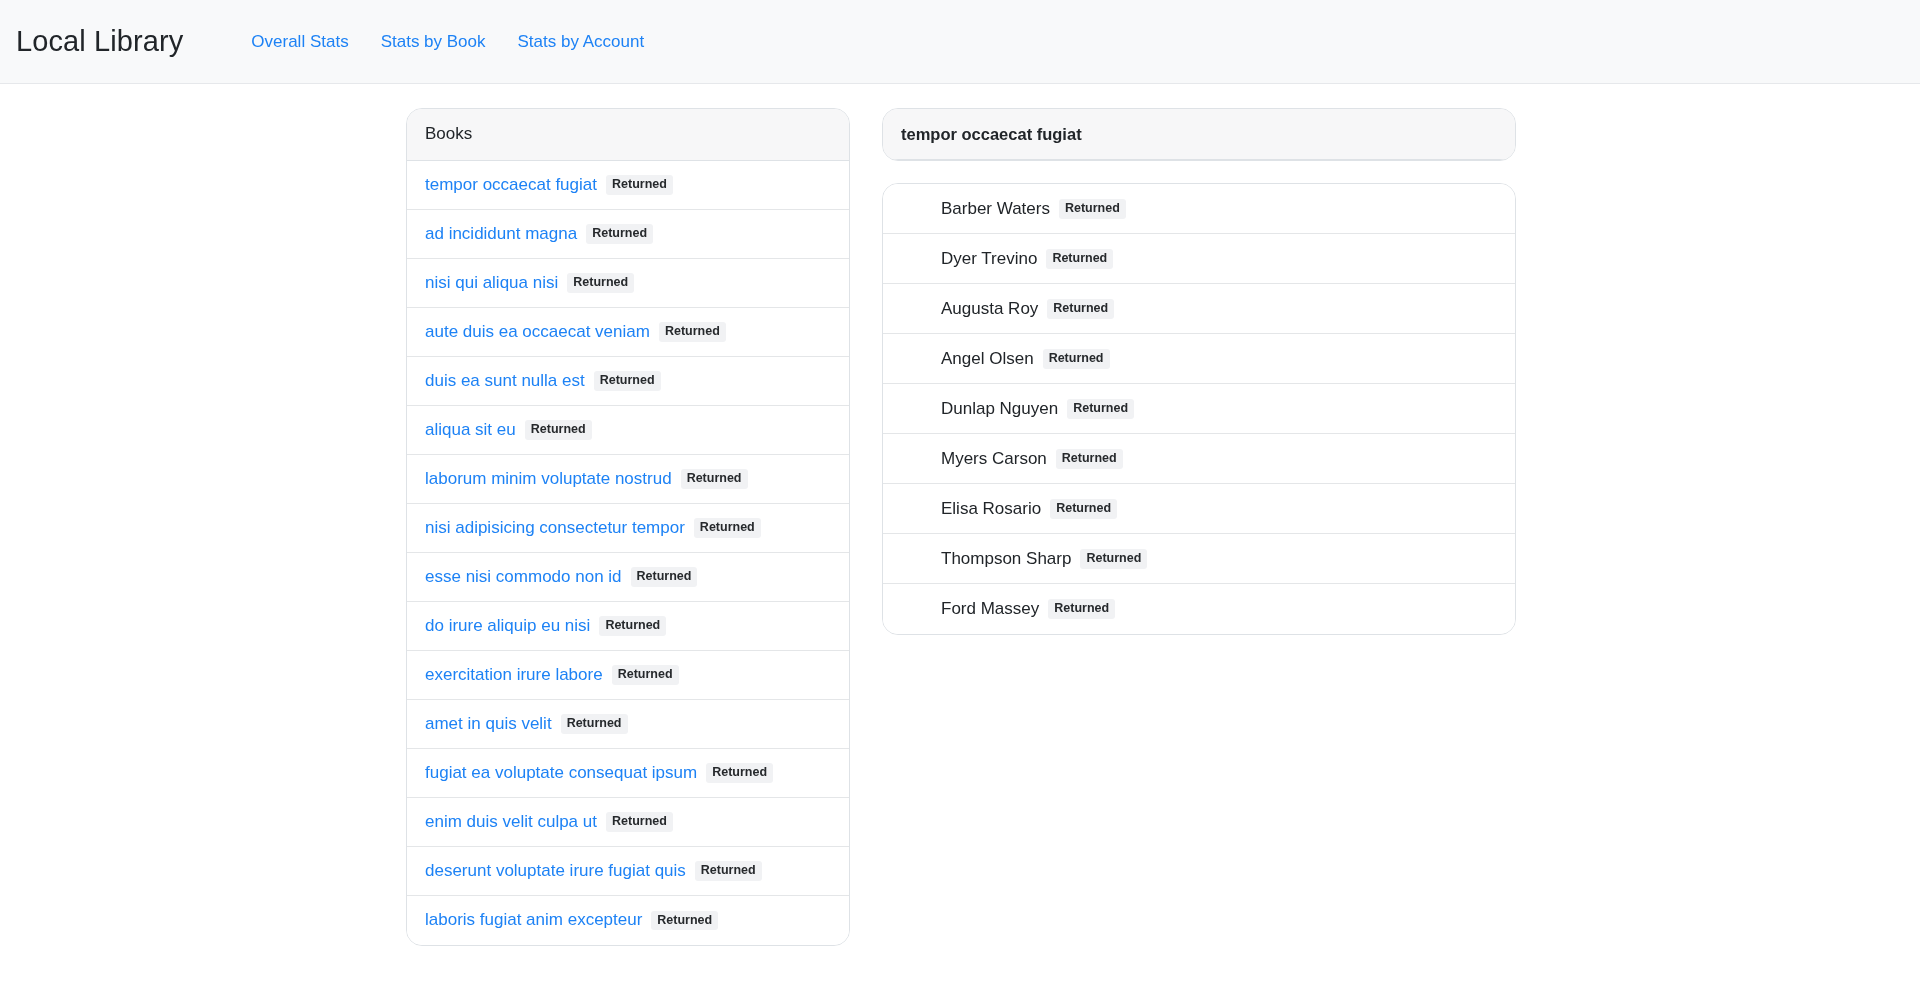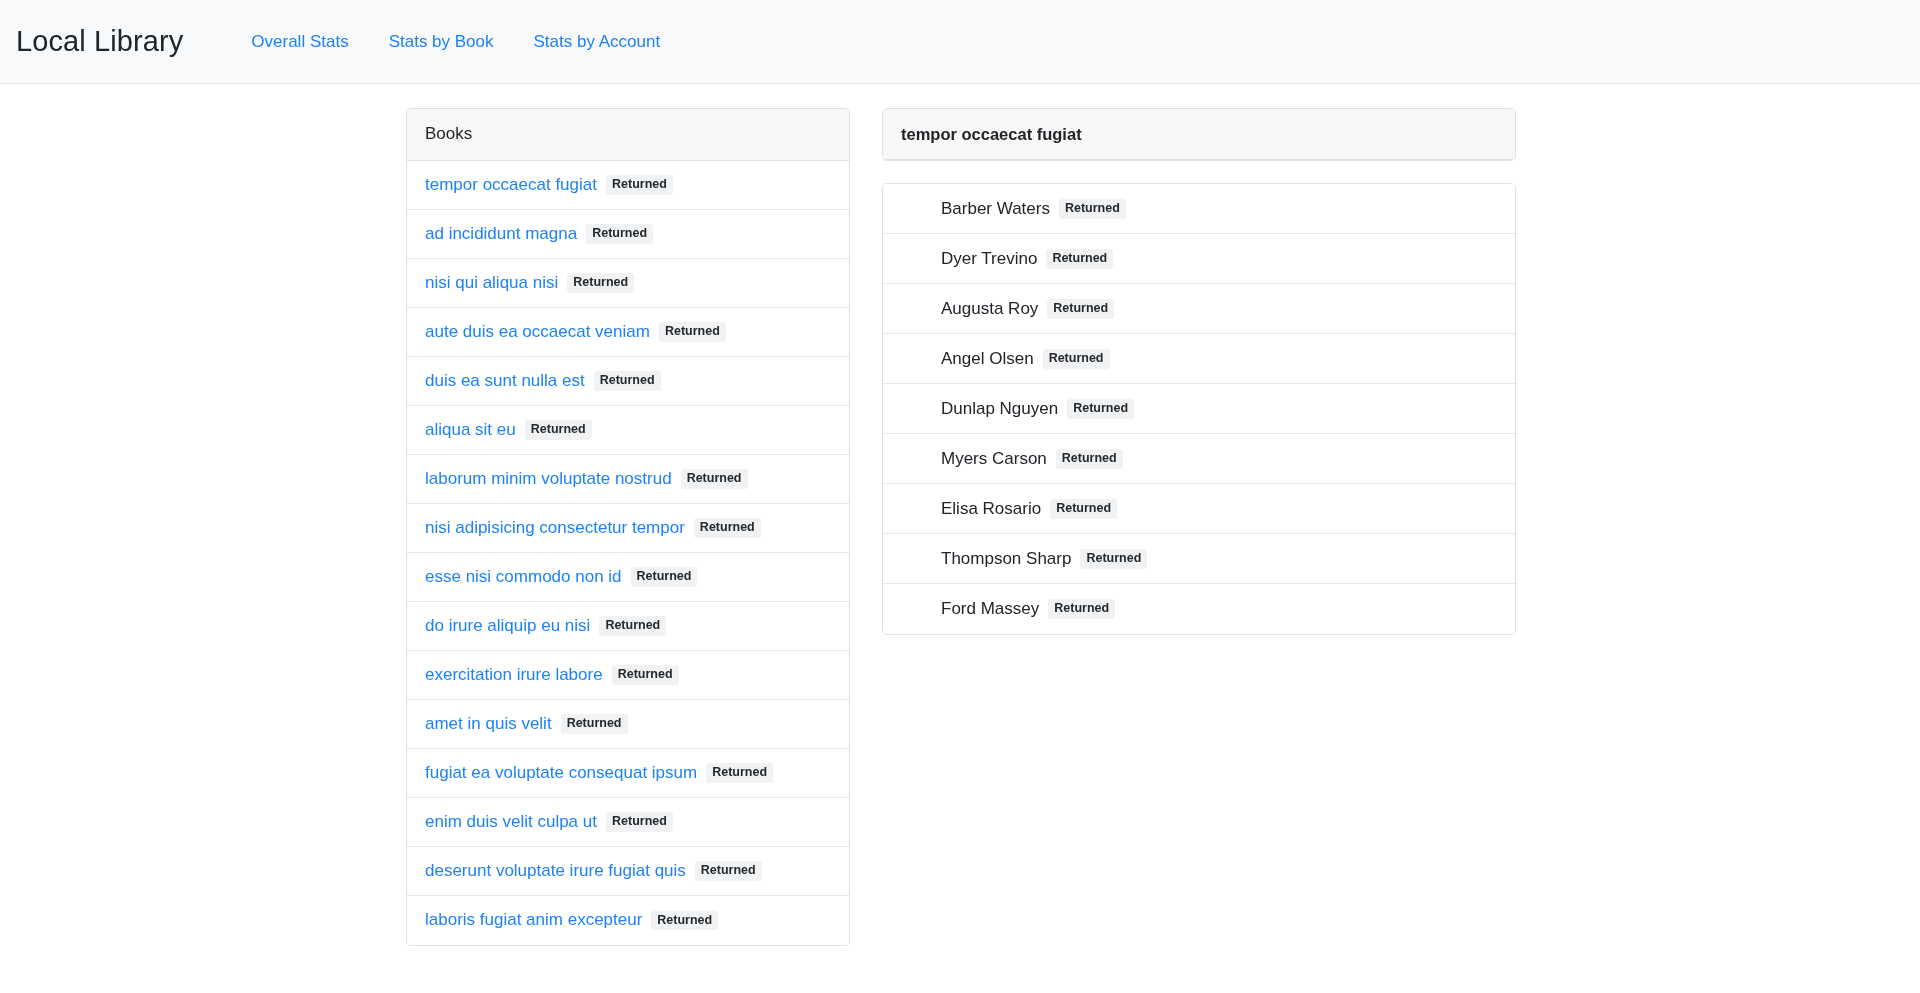--- a/index.html
+++ b/index.html
@@ -27,21 +27,21 @@
     font-size: 29px;
     color: #212529;
     font-weight: 400;
     letter-spacing: 0.1px;
     margin-right: 52px;
     white-space: nowrap;
   }
   .nav-links {
     display: flex;
     align-items: flex-end;
-    gap: 8px;
+    gap: 0px;
   }
   .nav-link {
     color: #1d82f5;
     font-size: 17px;
     text-decoration: none;
     padding: 8px 16px;
     white-space: nowrap;
     cursor: pointer;
   }
 
@@ -51,21 +51,21 @@
     align-items: flex-start;
     padding-top: 24px;
     padding-left: 406px;
     gap: 32px;
   }
 
   
   .card {
     background: #ffffff;
     border: 1px solid #dee2e6;
-    border-radius: 5px;
+    border-radius: 16px;
     overflow: hidden;
   }
   .card-header {
     background: #f7f7f8;
     border-bottom: 1px solid #dee2e6;
     padding: 14px 18px;
     font-size: 17px;
     color: #212529;
     line-height: 1.35;
   }

